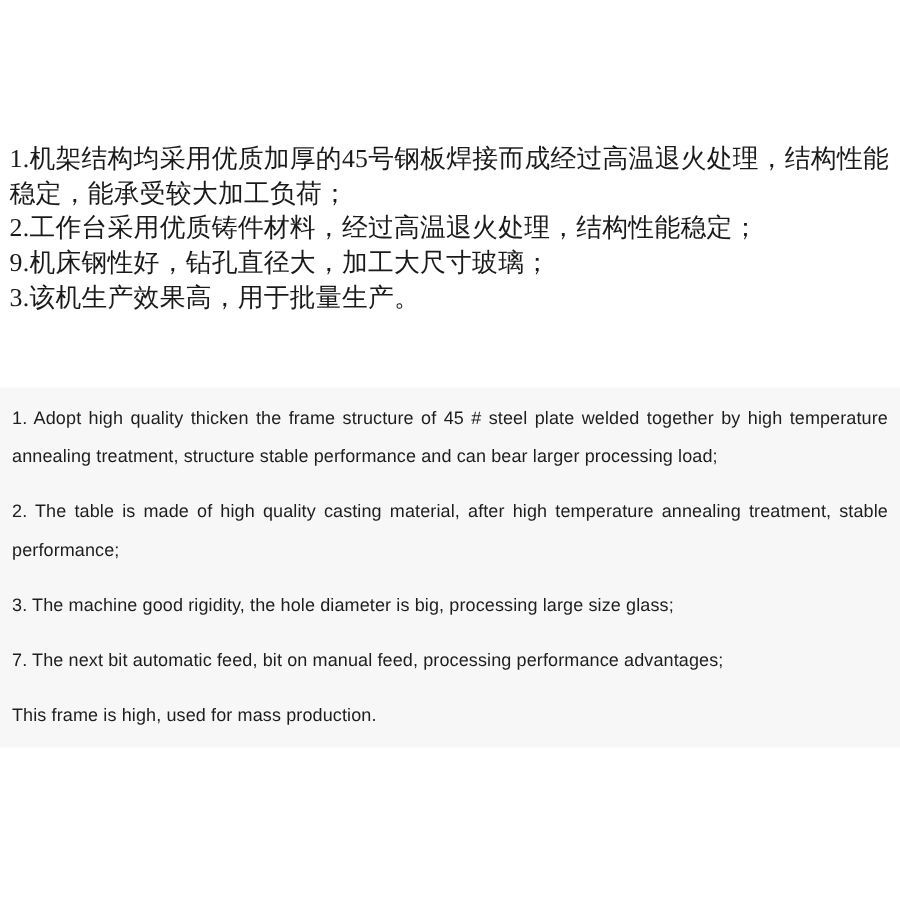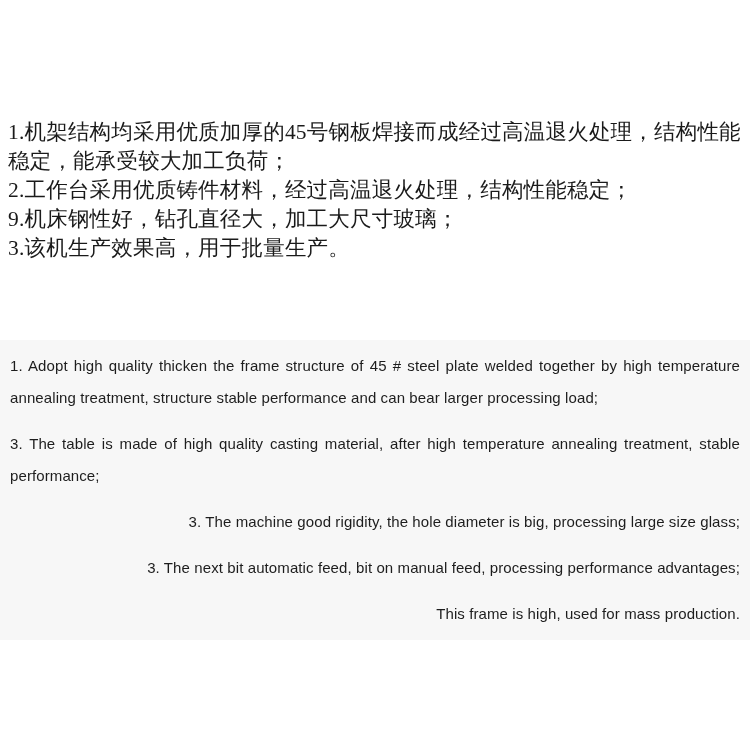--- a/index.html
+++ b/index.html
@@ -33,21 +33,21 @@
     font-size: 21.5px;
     line-height: 29px;
     color: #1a1a1a;
     letter-spacing: 0.2px;
     white-space: normal;
     text-align: left;
   }
   .en-block {
     position: absolute;
     left: 0px;
-    top: 340px;
+    top: 323px;
     width: 750px;
     padding: 10px 10px 10px 10px;
     box-sizing: border-box;
     background: #f7f7f7;
   }
   .en-para {
     font-family: "Liberation Sans", sans-serif;
     font-size: 15px;
     line-height: 32px;
     color: #1d1d1d;
@@ -60,36 +60,36 @@
     margin-bottom: 0;
     text-align: left;
   }
   .en-para.p1 {
     text-align: justify;
   }
   .en-para.p2 {
     text-align: justify;
   }
   .en-para.nojust {
-    text-align: right;
+    text-align: left;
   }
 </style>
 </head>
 <body>
 
 <div class="page">
 
   <div class="cn-block">
     <div class="cn-line">1.机架结构均采用优质加厚的45号钢板焊接而成经过高温退火处理，结构性能稳定，能承受较大加工负荷；</div>
     <div class="cn-line">2.工作台采用优质铸件材料，经过高温退火处理，结构性能稳定；</div>
     <div class="cn-line">9.机床钢性好，钻孔直径大，加工大尺寸玻璃；</div>
     <div class="cn-line">3.该机生产效果高，用于批量生产。</div>
   </div>
 
   <div class="en-block">
     <p class="en-para p1">1. Adopt high quality thicken the frame structure of 45 # steel plate welded together by high temperature annealing treatment, structure stable performance and can bear larger processing load;</p>
-    <p class="en-para p2">3. The table is made of high quality casting material, after high temperature annealing treatment, stable performance;</p>
+    <p class="en-para p2">2. The table is made of high quality casting material, after high temperature annealing treatment, stable performance;</p>
     <p class="en-para nojust">3. The machine good rigidity, the hole diameter is big, processing large size glass;</p>
-    <p class="en-para nojust">3. The next bit automatic feed, bit on manual feed, processing performance advantages;</p>
+    <p class="en-para nojust">7. The next bit automatic feed, bit on manual feed, processing performance advantages;</p>
     <p class="en-para nojust">This frame is high, used for mass production.</p>
   </div>
 
 </div>
 
 </body></html>

